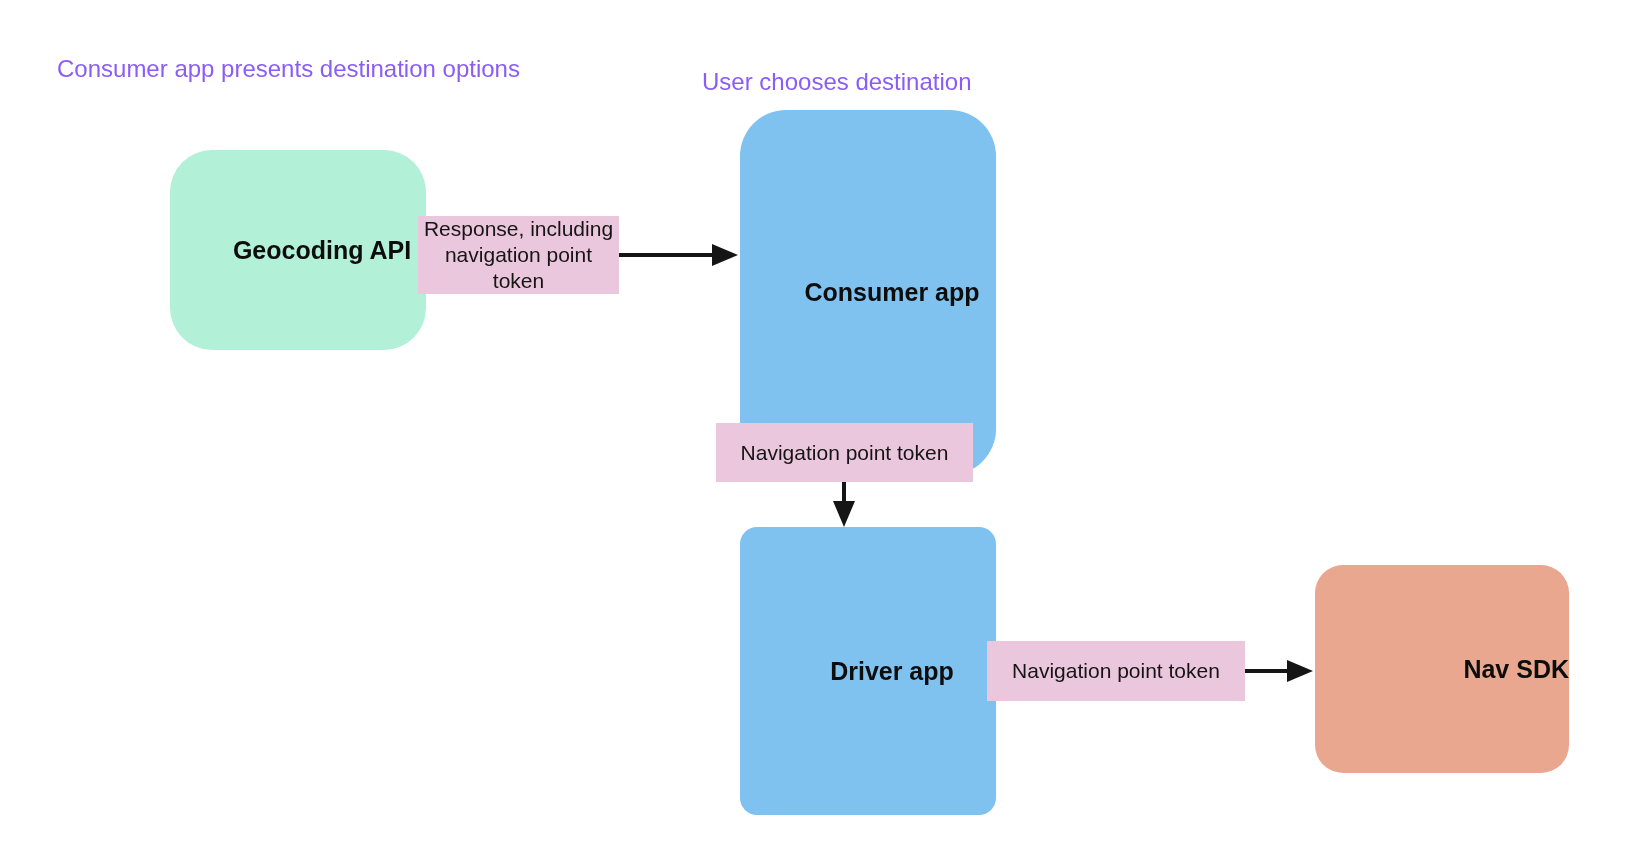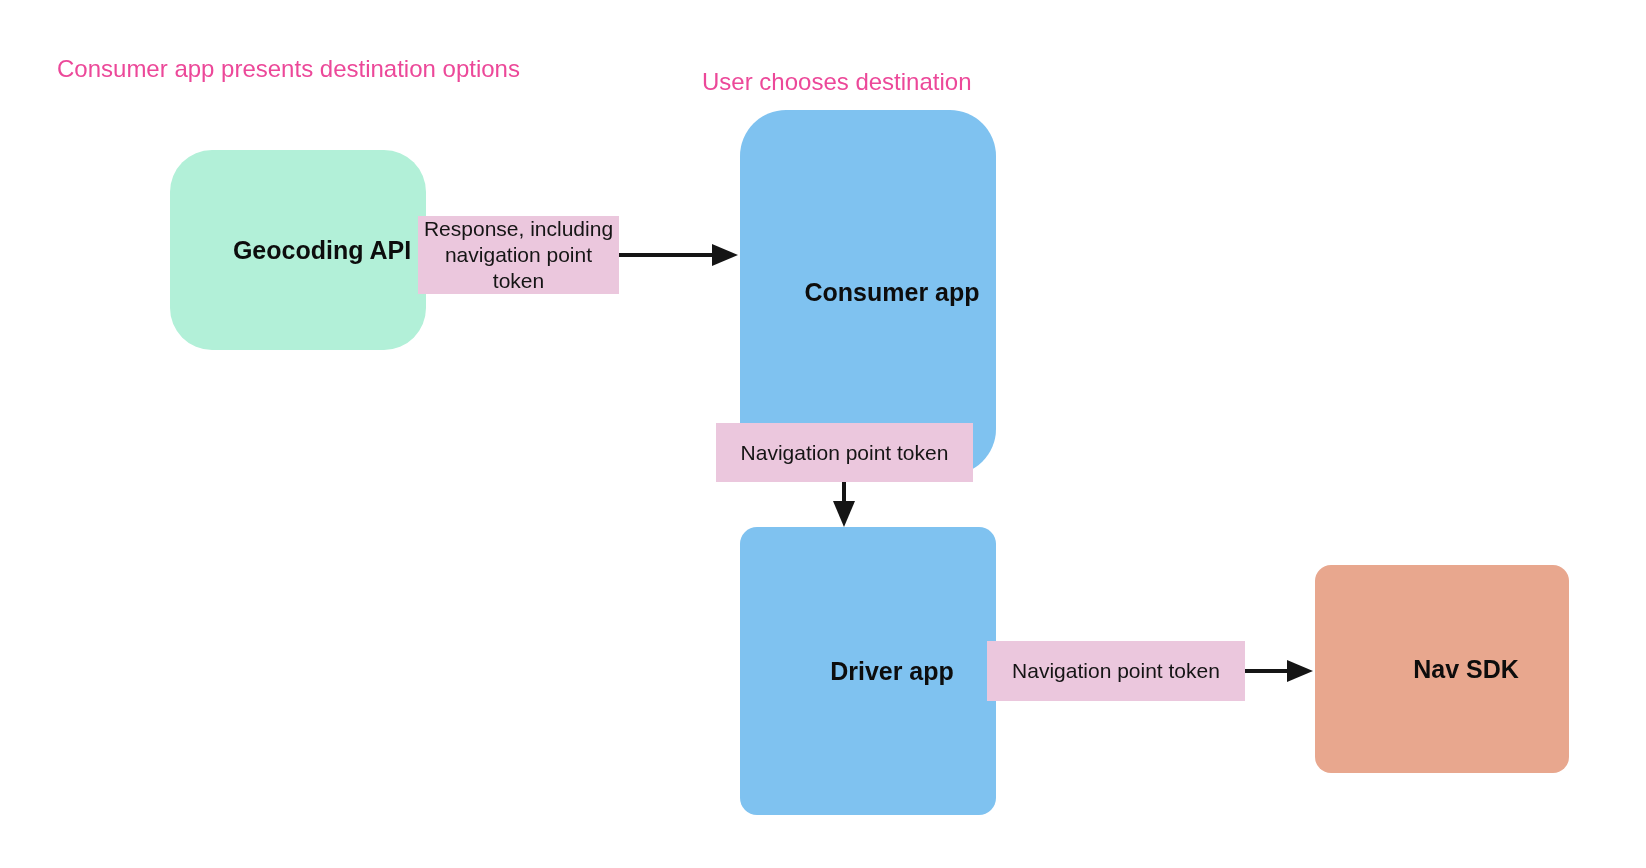--- a/index.html
+++ b/index.html
@@ -15,21 +15,21 @@
     background: #ffffff;
     overflow: hidden;
     color: #111111;
   }
   .hdr {
     position: absolute;
     top: 55px;
     font-size: 24px;
     line-height: 28px;
     font-weight: 400;
-    color: #ec4899;
+    color: #8b5cf6;
     white-space: nowrap;
   }
   #hdr1 { left: 57px; }
   #hdr2 { left: 702px; margin-top: 13px; }
   #hdr3 { left: 1207px; }
 
   .node {
     position: absolute;
     display: flex;
     align-items: center;
@@ -38,21 +38,21 @@
     font-weight: 700;
     color: #0d0d0d;
     text-align: center;
     z-index: 1;
     white-space: nowrap;
     padding-left: 48px;
   }
   #node-geocoding { left: 170px;  top: 150px; width: 208px; height: 200px; border-radius: 42px; }
   #node-consumer  { left: 740px;  top: 110px; width: 208px; height: 365px; border-radius: 46px; }
   #node-driver    { left: 740px;  top: 527px; width: 208px; height: 288px; border-radius: 46px; }
-  #node-navsdk    { left: 1315px; top: 565px; width: 206px; height: 208px; border-radius: 16px; }
+  #node-navsdk    { left: 1315px; top: 565px; width: 206px; height: 208px; border-radius: 28px; justify-content: flex-end; }
 
   .aline {
     position: absolute;
     background: #151515;
     z-index: 1;
   }
   #a1-line { left: 378px; top: 253px; width: 340px; height: 4px; }
   #a2-line { left: 842px; top: 398px; width: 4px;   height: 105px; }
   #a3-line { left: 948px; top: 669px; width: 345px; height: 4px; }
 

